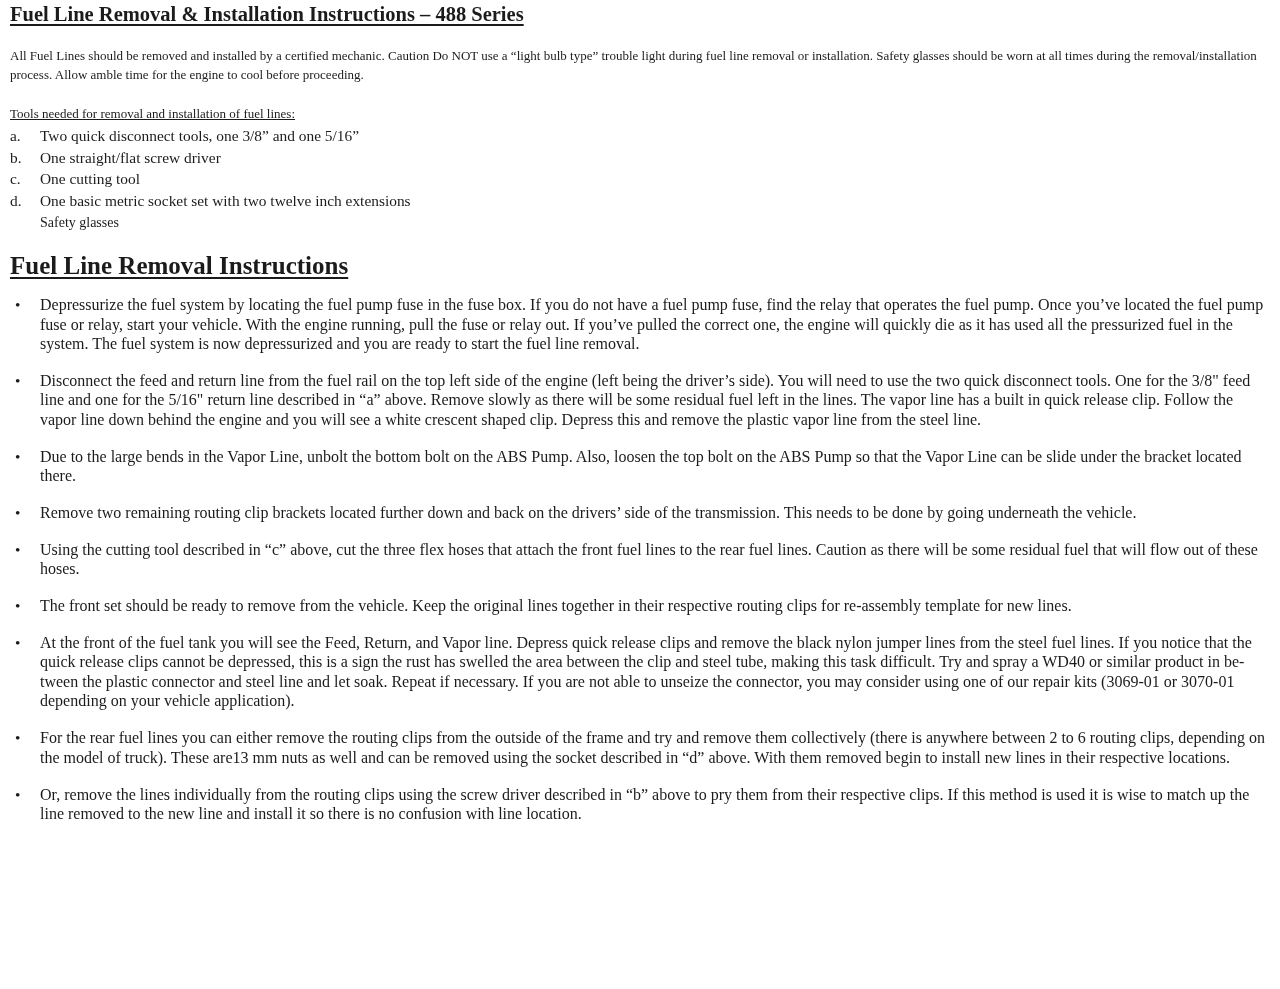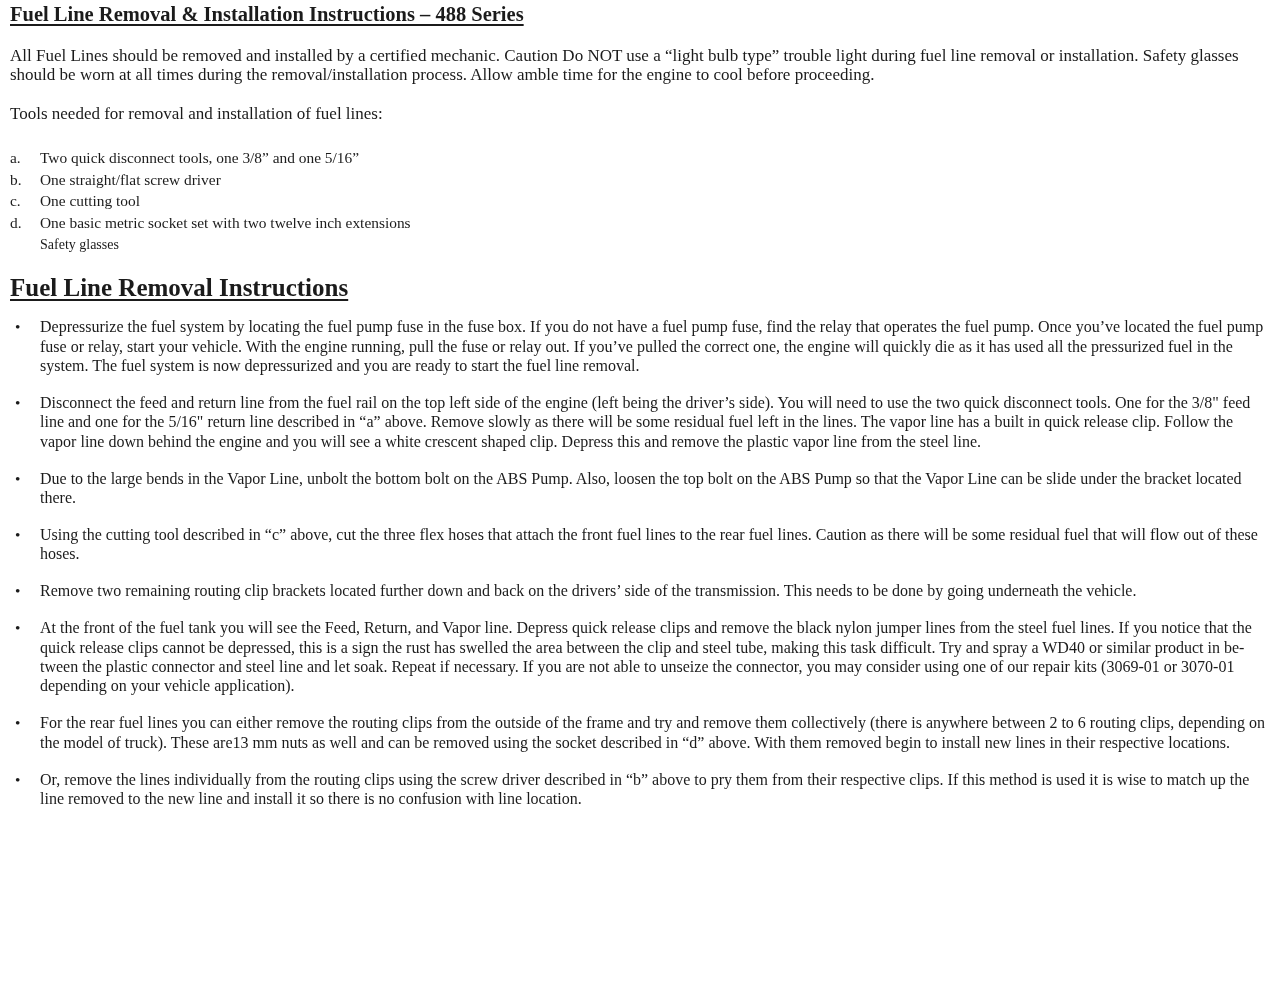--- a/index.html
+++ b/index.html
@@ -21,25 +21,25 @@
   .doc-title {
     font-size: 20.5px;
     font-weight: bold;
     text-decoration: underline;
     text-decoration-thickness: 2px;
     text-underline-offset: 3px;
     line-height: 25px;
     margin: 0 0 19px 0;
   }
   .para {
-    font-size: 17px;
+    font-size: 13px;
     line-height: 19.4px;
     margin: 0 0 19px 0;
   }
-  .tools-intro { margin-bottom: 24px; }
+  .tools-intro { margin-bottom: 2px; text-decoration: underline; }
   .tool-list { margin: 0 0 20px 0; }
   .tool-item {
     display: flex;
     font-size: 15.4px;
     line-height: 21.6px;
   }
   .tool-item .marker {
     flex: 0 0 30px;
     width: 30px;
   }
@@ -104,20 +104,21 @@
     </div>
     <div class="tool-sub">Safety glasses</div>
   </div>
 
   <h2 class="section-heading">Fuel Line Removal Instructions</h2>
 
   <div class="bullet-list">
     <div class="bullet">Depressurize the fuel system by locating the fuel pump fuse in the fuse box. If you do not have a fuel pump fuse, find the relay that operates the fuel pump. Once you’ve located the fuel pump fuse or relay, start your vehicle. With the engine running, pull the fuse or relay out. If you’ve pulled the correct one, the engine will quickly die as it has used all the pressurized fuel in the system. The fuel system is now depressurized and you are ready to start the fuel line removal.</div>
     <div class="bullet">Disconnect the feed and return line from the fuel rail on the top left side of the engine (left being the driver’s side). You will need to use the two quick disconnect tools. One for the 3/8" feed line and one for the 5/16" return line described in “a” above. Remove slowly as there will be some residual fuel left in the lines. The vapor line has a built in quick release clip. Follow the vapor line down behind the engine and you will see a white crescent shaped clip. Depress this and remove the plastic vapor line from the steel line.</div>
     <div class="bullet">Due to the large bends in the Vapor Line, unbolt the bottom bolt on the ABS Pump. Also, loosen the top bolt on the ABS Pump so that the Vapor Line can be slide under the bracket located there.</div>
+    <div class="bullet">Remove two remaining routing clip brackets located further down and back on the drivers’ side of the transmission. This needs to be done by going underneath the vehicle.</div>
     <div class="bullet">Using the cutting tool described in “c” above, cut the three flex hoses that attach the front fuel lines to the rear fuel lines. Caution as there will be some residual fuel that will flow out of these hoses.</div>
-    <div class="bullet">Remove two remaining routing clip brackets located further down and back on the drivers’ side of the transmission. This needs to be done by going underneath the vehicle.</div>
+    <div class="bullet">The front set should be ready to remove from the vehicle. Keep the original lines together in their respective routing clips for re-assembly template for new lines.</div>
     <div class="bullet">At the front of the fuel tank you will see the Feed, Return, and Vapor line. Depress quick release clips and remove the black nylon jumper lines from the steel fuel lines. If you notice that the quick release clips cannot be depressed, this is a sign the rust has swelled the area between the clip and steel tube, making this task difficult. Try and spray a WD40 or similar product in be-tween the plastic connector and steel line and let soak. Repeat if necessary. If you are not able to unseize the connector, you may consider using one of our repair kits (3069-01 or 3070-01 depending on your vehicle application).</div>
     <div class="bullet">For the rear fuel lines you can either remove the routing clips from the outside of the frame and try and remove them collectively (there is anywhere between 2 to 6 routing clips, depending on the model of truck). These are13 mm nuts as well and can be removed using the socket described in “d” above. With them removed begin to install new lines in their respective locations.</div>
     <div class="bullet">Or, remove the lines individually from the routing clips using the screw driver described in “b” above to pry them from their respective clips. If this method is used it is wise to match up the line removed to the new line and install it so there is no confusion with line location.</div>
   </div>
 
 </div>
 
 </body></html>

